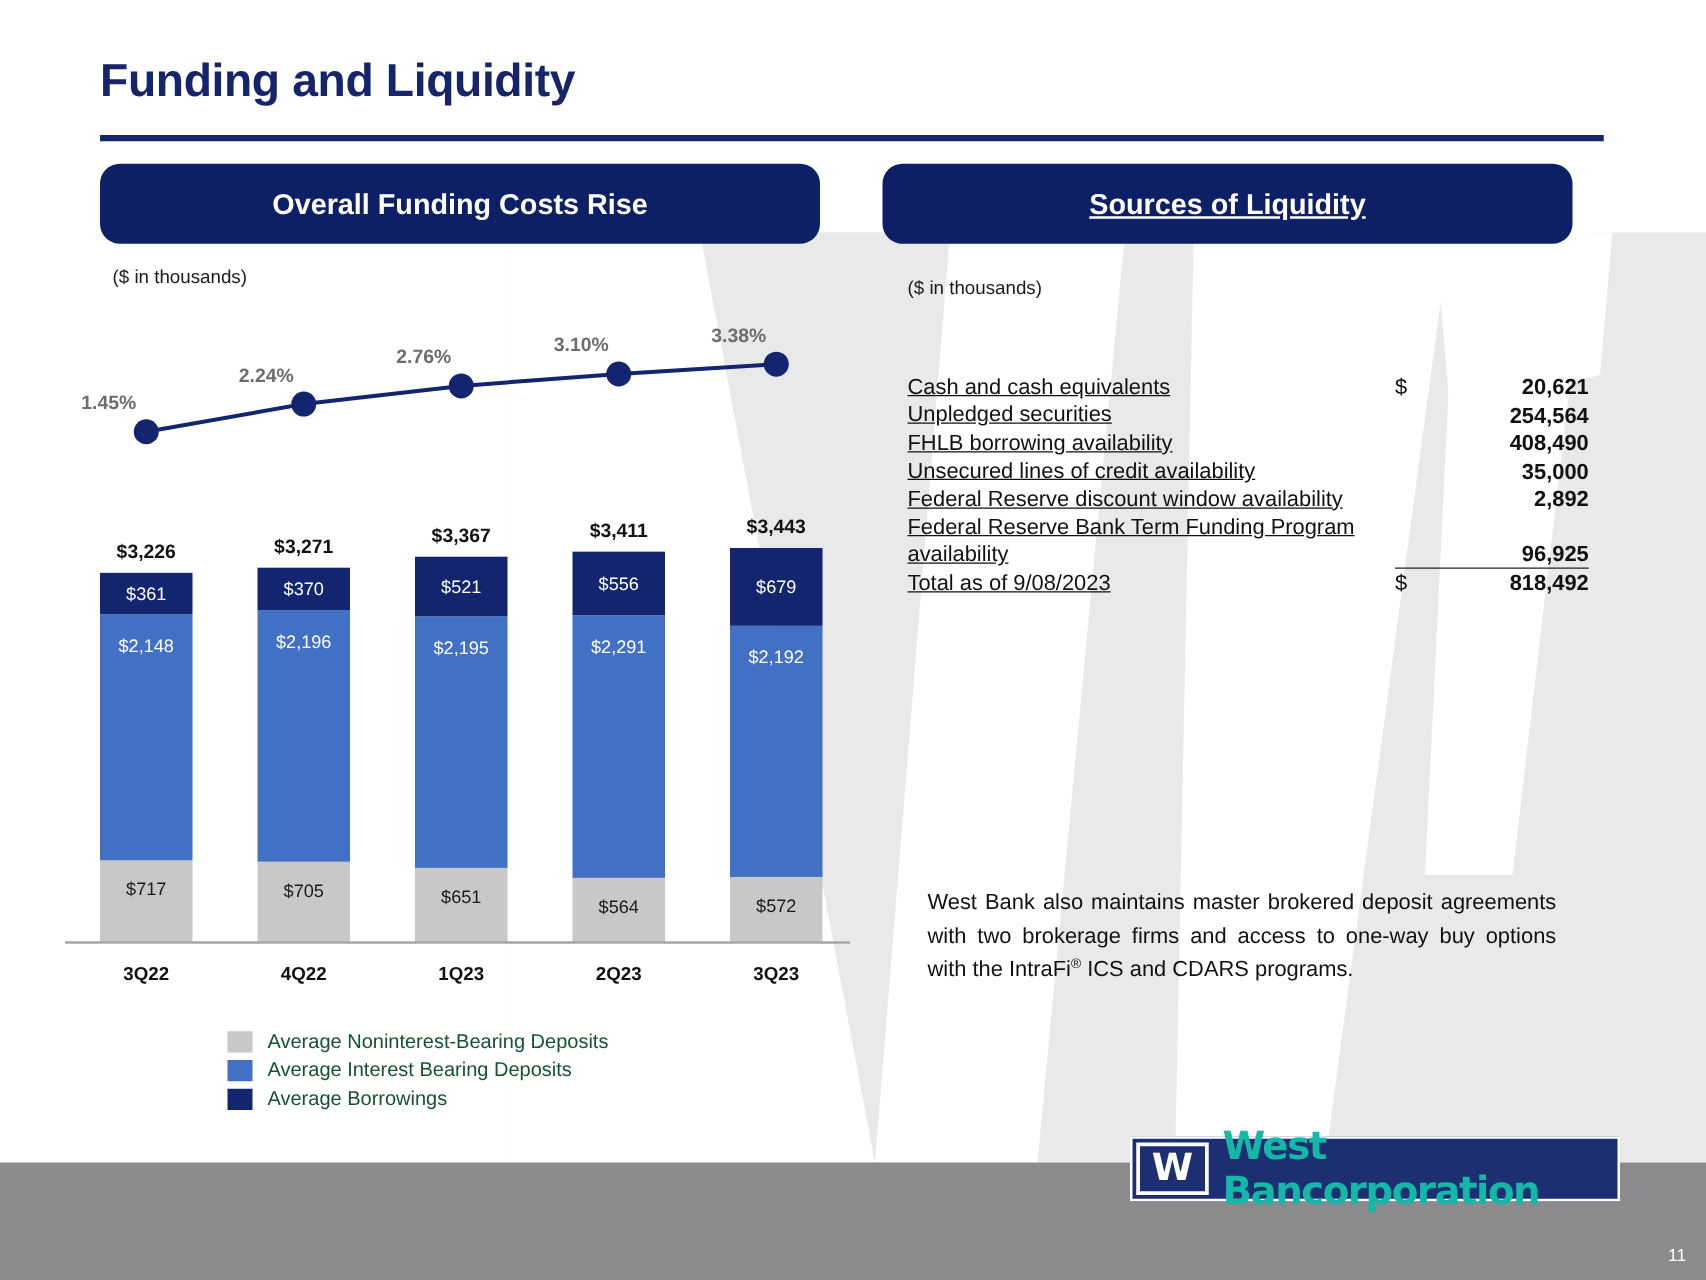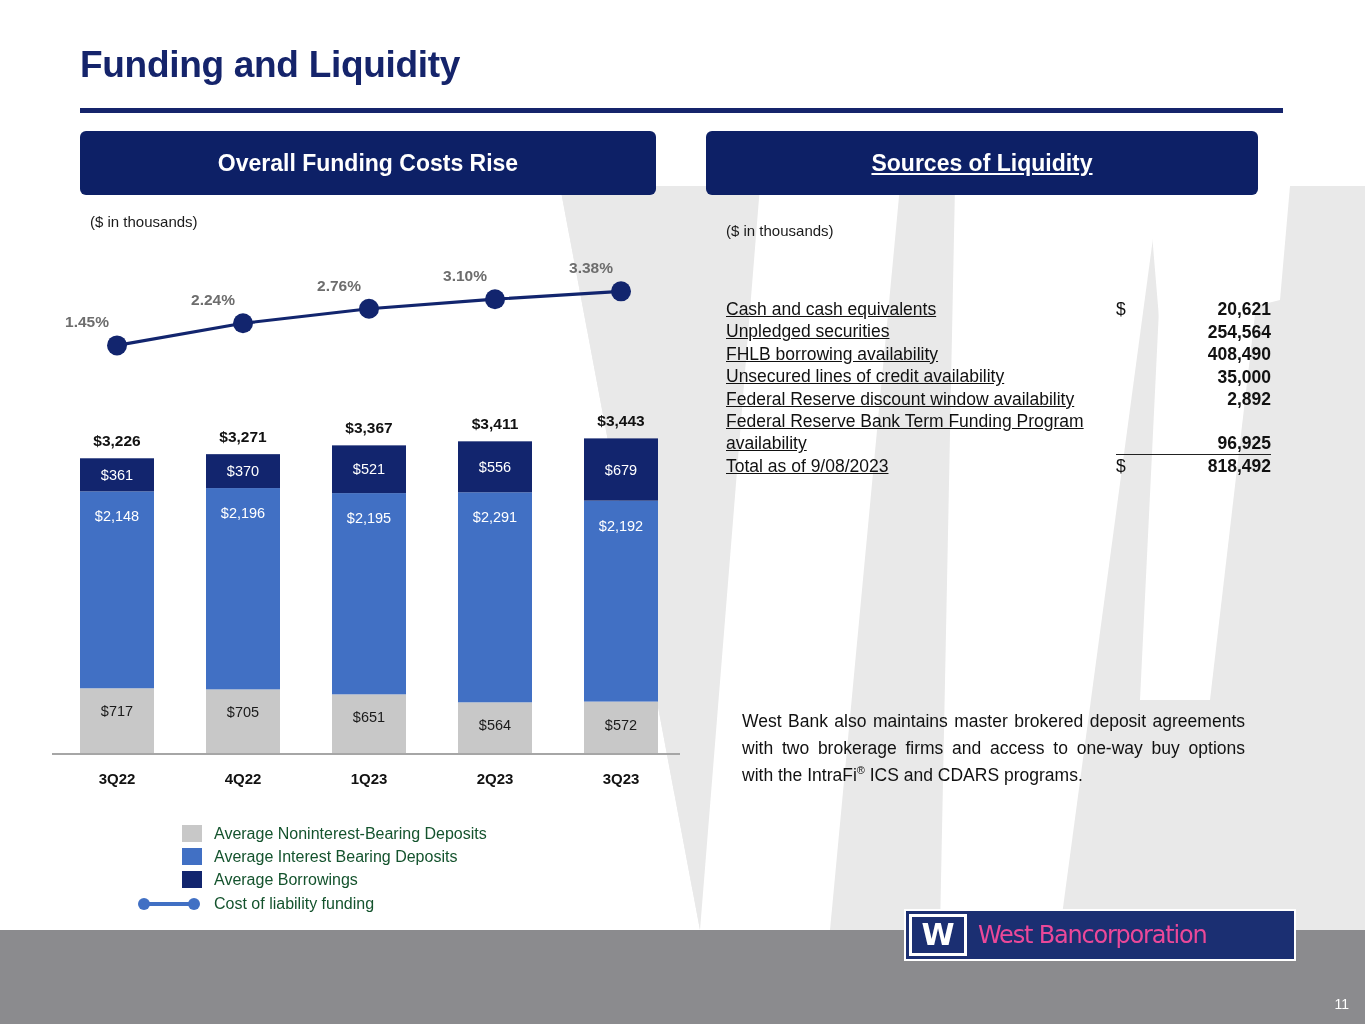--- a/index.html
+++ b/index.html
@@ -18,21 +18,21 @@
     font-size:37px;font-weight:bold;color:#15246b;letter-spacing:-0.3px;
     z-index:5;
   }
   #title-rule{
     position:absolute;left:80px;top:108px;width:1203px;height:5px;
     background:#15246b;z-index:5;
   }
 
   
   .panel-head{
-    position:absolute;height:64px;border-radius:6px;background:#0d2066;
+    position:absolute;height:64px;border-radius:16px;background:#0d2066;
     display:flex;align-items:center;justify-content:center;
     color:#ffffff;font-size:23px;font-weight:bold;z-index:5;
   }
   #panel-head-left{left:80px;top:131px;width:576px;}
   #panel-head-right{left:706px;top:131px;width:552px;text-decoration:underline;}
 
   
   .sub-caption{position:absolute;font-size:15px;color:#1a1a1a;z-index:5;}
   #caption-left{left:90px;top:213px;}
   #caption-right{left:726px;top:222px;}
@@ -82,21 +82,21 @@
     display:flex;align-items:stretch;z-index:6;
     border:2.5px solid #ffffff;background:#1b2f72;box-sizing:border-box;
   }
   #logo-mark{
     width:58px;flex:0 0 auto;display:flex;align-items:center;justify-content:center;
     border:3px solid #ffffff;margin:3px;box-sizing:border-box;background:#1b2f72;
   }
   #logo-mark span{color:#ffffff;font-size:30px;font-weight:bold;line-height:1;font-family:"DejaVu Sans",sans-serif;}
   #logo-text{
     flex:1 1 auto;display:flex;align-items:center;
-    color:#ec4899;font-size:24px;font-weight:normal;letter-spacing:-1.2px;
+    color:#14b8a6;font-size:31px;font-weight:bold;letter-spacing:-1.2px;
     padding-left:8px;font-family:"DejaVu Sans",sans-serif;
   }
 </style>
 </head>
 <body>
 
 <div class="wm">
   <svg width="1365" height="1024" viewBox="0 0 1365 1024" aria-hidden="true">
 
     <path d="M405 186 L1365 186 L1365 930 L405 930 Z" fill="#e9e9e9"></path>
@@ -181,30 +181,20 @@
     <span class="legend-text">Average Noninterest-Bearing Deposits</span>
   </div>
   <div class="legend-row">
     <span class="legend-swatch" style="background:#4170c4"></span>
     <span class="legend-text">Average Interest Bearing Deposits</span>
   </div>
   <div class="legend-row">
     <span class="legend-swatch" style="background:#12256e"></span>
     <span class="legend-text">Average Borrowings</span>
   </div>
-  <div id="legend-line-row">
-    <span id="legend-line-mark">
-      <svg width="66" height="14" viewBox="0 0 66 14">
-        <line x1="8" y1="7" x2="58" y2="7" stroke="#4170c4" stroke-width="4"></line>
-        <circle cx="8" cy="7" r="6" fill="#4170c4"></circle>
-        <circle cx="58" cy="7" r="6" fill="#4170c4"></circle>
-      </svg>
-    </span>
-    <span class="legend-text">Cost of liability funding</span>
-  </div>
 </div>
 
 <div id="liquidity-table">
   <table>
     <tbody id="liquidity-tbody">
         <tr>
           <td class="lbl">Cash and cash equivalents</td>
           <td class="cur">$</td>
           <td class="val">20,621</td>
         </tr>

